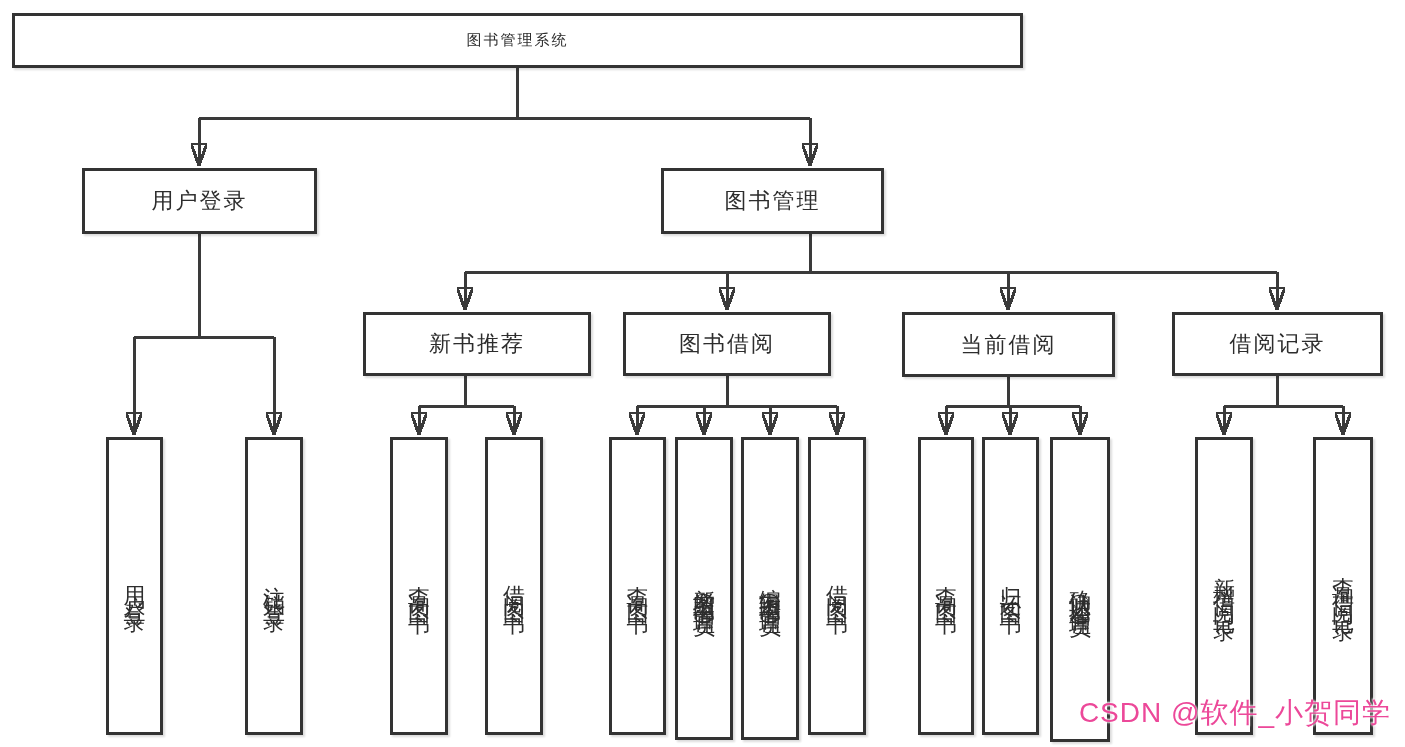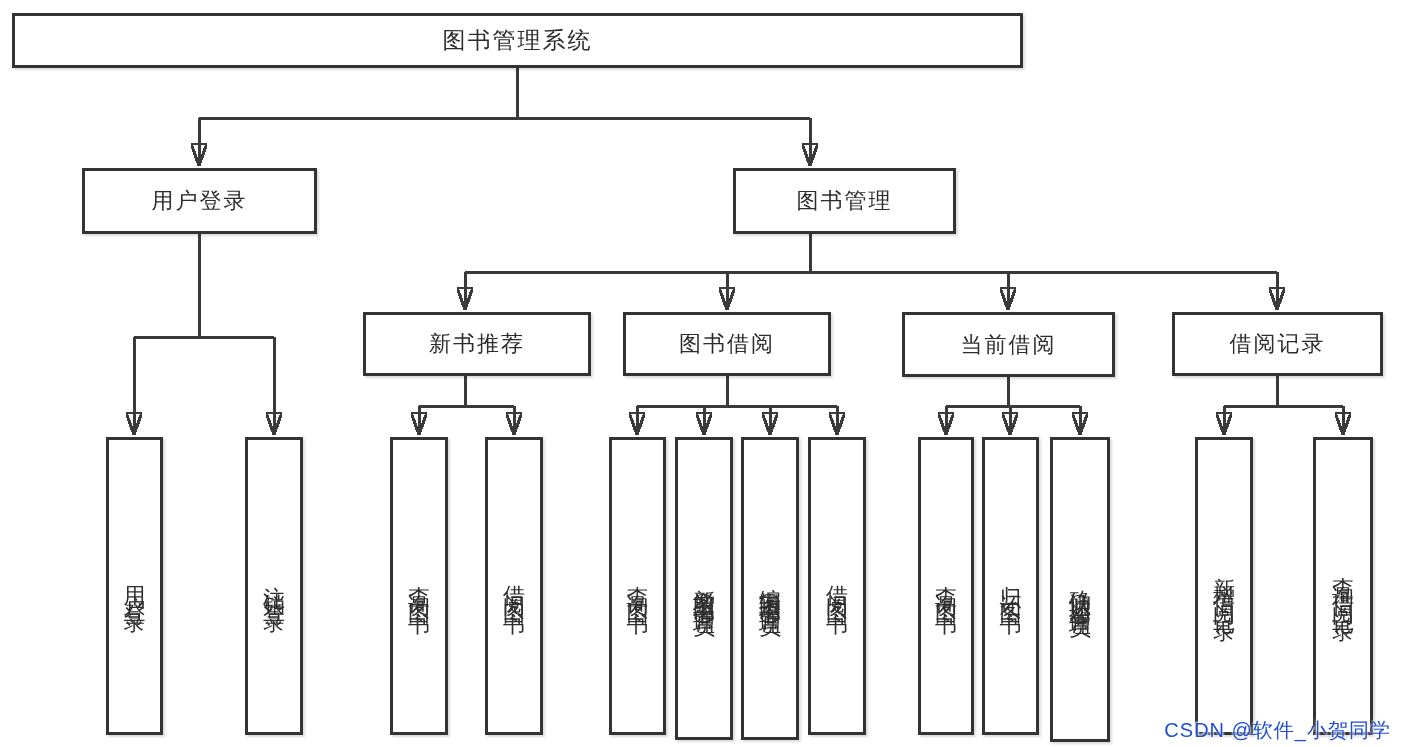--- a/index.html
+++ b/index.html
@@ -29,37 +29,37 @@
     justify-content: center;
     z-index: 2;
     color: #2d2d2d;
   }
   .node.h span {
     font-size: 22px;
     letter-spacing: 2px;
     white-space: nowrap;
     color: #2d2d2d;
   }
-  .node.root span { font-size: 23px; }
+  .node.root span { font-size: 15px; }
   .node.v span {
     writing-mode: vertical-rl;
     text-orientation: mixed;
     font-size: 22px;
     letter-spacing: 9px;
     line-height: 1;
     color: #2d2d2d;
   }
   .node.v span.tight { letter-spacing: 4px; }
   #watermark {
     position: absolute;
     right: 14px;
-    bottom: 3px;
+    bottom: 15px;
     z-index: 3;
-    font-size: 20px;
-    color: #1d4ed8;
+    font-size: 28px;
+    color: #ec4899;
     letter-spacing: 1px;
     text-shadow: 1px 1px 2px #ffffff, -1px -1px 2px #ffffff;
     white-space: nowrap;
   }
 </style>
 </head>
 <body>
 
 <div id="canvas">
 
@@ -111,21 +111,21 @@
     <path d="M1343 406 V433" marker-end="url(#arrow)"></path>
   </svg>
 
   <div class="node h root" style="left:12px;top:13px;width:1011px;height:55px">
     <span>图书管理系统</span>
   </div>
 
   <div class="node h" style="left:82px;top:168px;width:235px;height:66px">
     <span>用户登录</span>
   </div>
-  <div class="node h" style="left:733px;top:168px;width:223px;height:66px">
+  <div class="node h" style="left:661px;top:168px;width:223px;height:66px">
     <span>图书管理</span>
   </div>
 
   <div class="node h" style="left:363px;top:312px;width:228px;height:64px">
     <span>新书推荐</span>
   </div>
   <div class="node h" style="left:623px;top:312px;width:208px;height:64px">
     <span>图书借阅</span>
   </div>
   <div class="node h" style="left:902px;top:312px;width:213px;height:65px">

